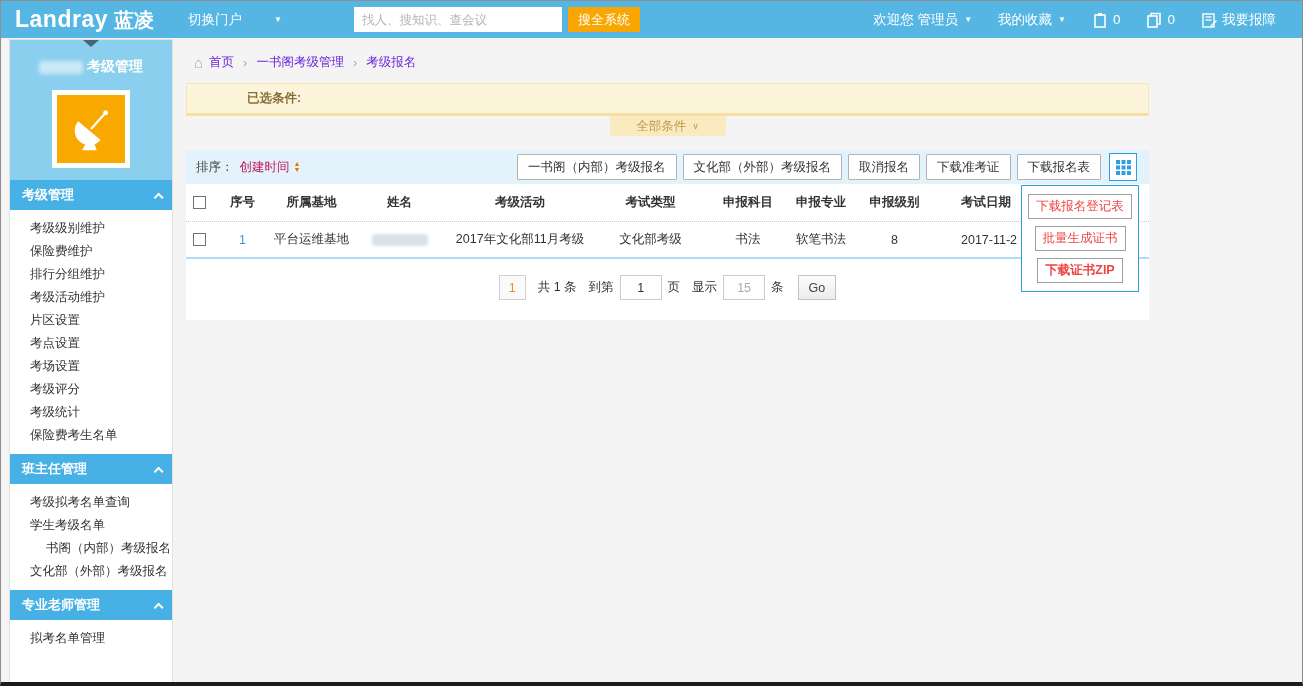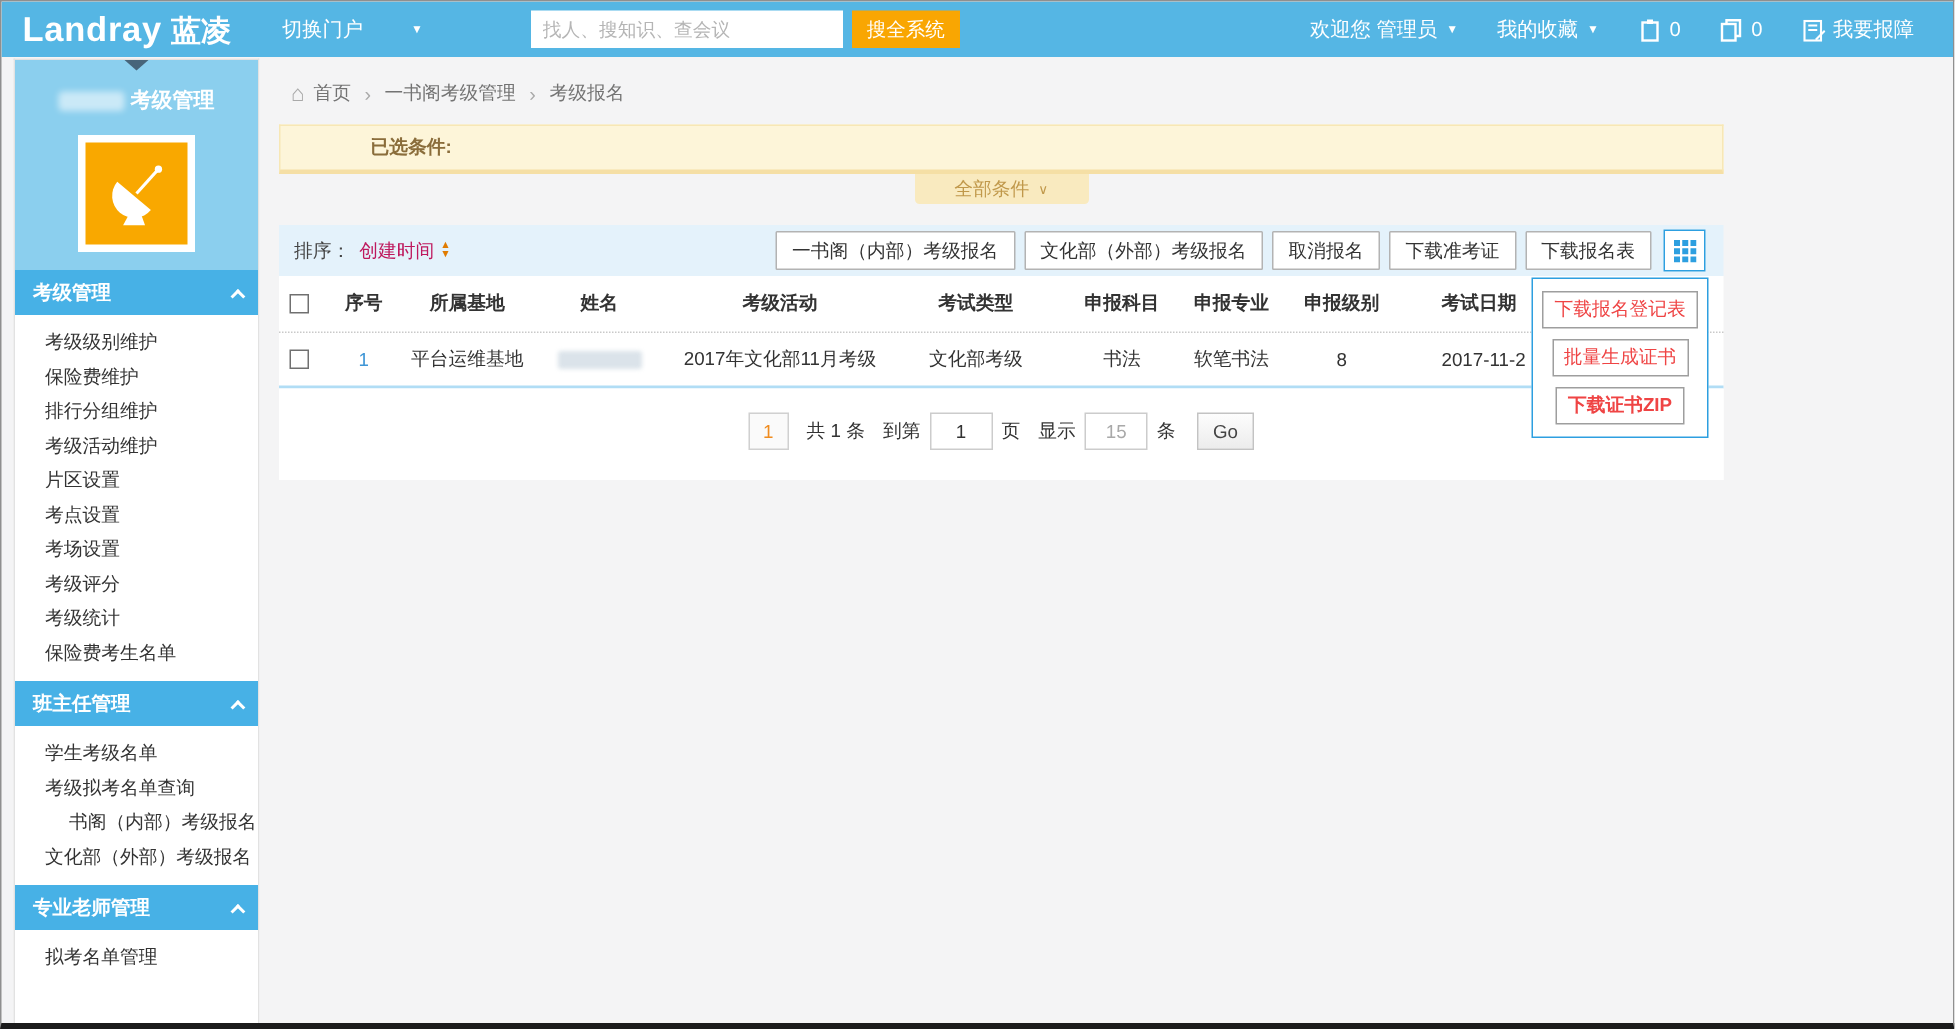--- a/index.html
+++ b/index.html
@@ -83,21 +83,21 @@
   
   .main {
     position:absolute; left:172px; top:37px; right:0; bottom:0;
     background:#f4f4f5; padding:8px 0 0 13px; overflow:hidden;
   }
   .breadcrumb {
     display:flex; align-items:center; font-size:12.5px; color:#777;
     margin:8px 0 12px 8px;
   }
   .bc-home { color:#a9a9a9; font-size:15px; margin-right:6px; }
-  .bc-link { cursor:pointer; color:#737373; }
+  .bc-link { cursor:pointer; color:#6d28d9; }
   .bc-sep { margin:0 9px; color:#aaa; font-size:13px; }
 
   .content { position:relative; width:963px; }
 
   .filter-bar {
     height:33px; background:#fdf5d9; border:1px solid #f7e7b5; border-bottom:3px solid #f5dfa5;
     display:flex; align-items:center;
   }
   .filter-label { margin-left:60px; font-size:12.5px; font-weight:bold; color:#8a6d3b; }
   .all-cond-wrap { display:flex; justify-content:center; }
@@ -281,22 +281,22 @@
       <li>考级评分</li>
       <li>考级统计</li>
       <li>保险费考生名单</li>
     </ul>
 
     <div class="section-header">
       <span>班主任管理</span>
       <span class="chev-up"></span>
     </div>
     <ul class="side-list">
+      <li>考级拟考名单查询</li>
       <li>学生考级名单</li>
-      <li>考级拟考名单查询</li>
       <li class="indent">书阁（内部）考级报名</li>
       <li>文化部（外部）考级报名</li>
     </ul>
 
     <div class="section-header">
       <span>专业老师管理</span>
       <span class="chev-up"></span>
     </div>
     <ul class="side-list">
       <li>拟考名单管理</li>

